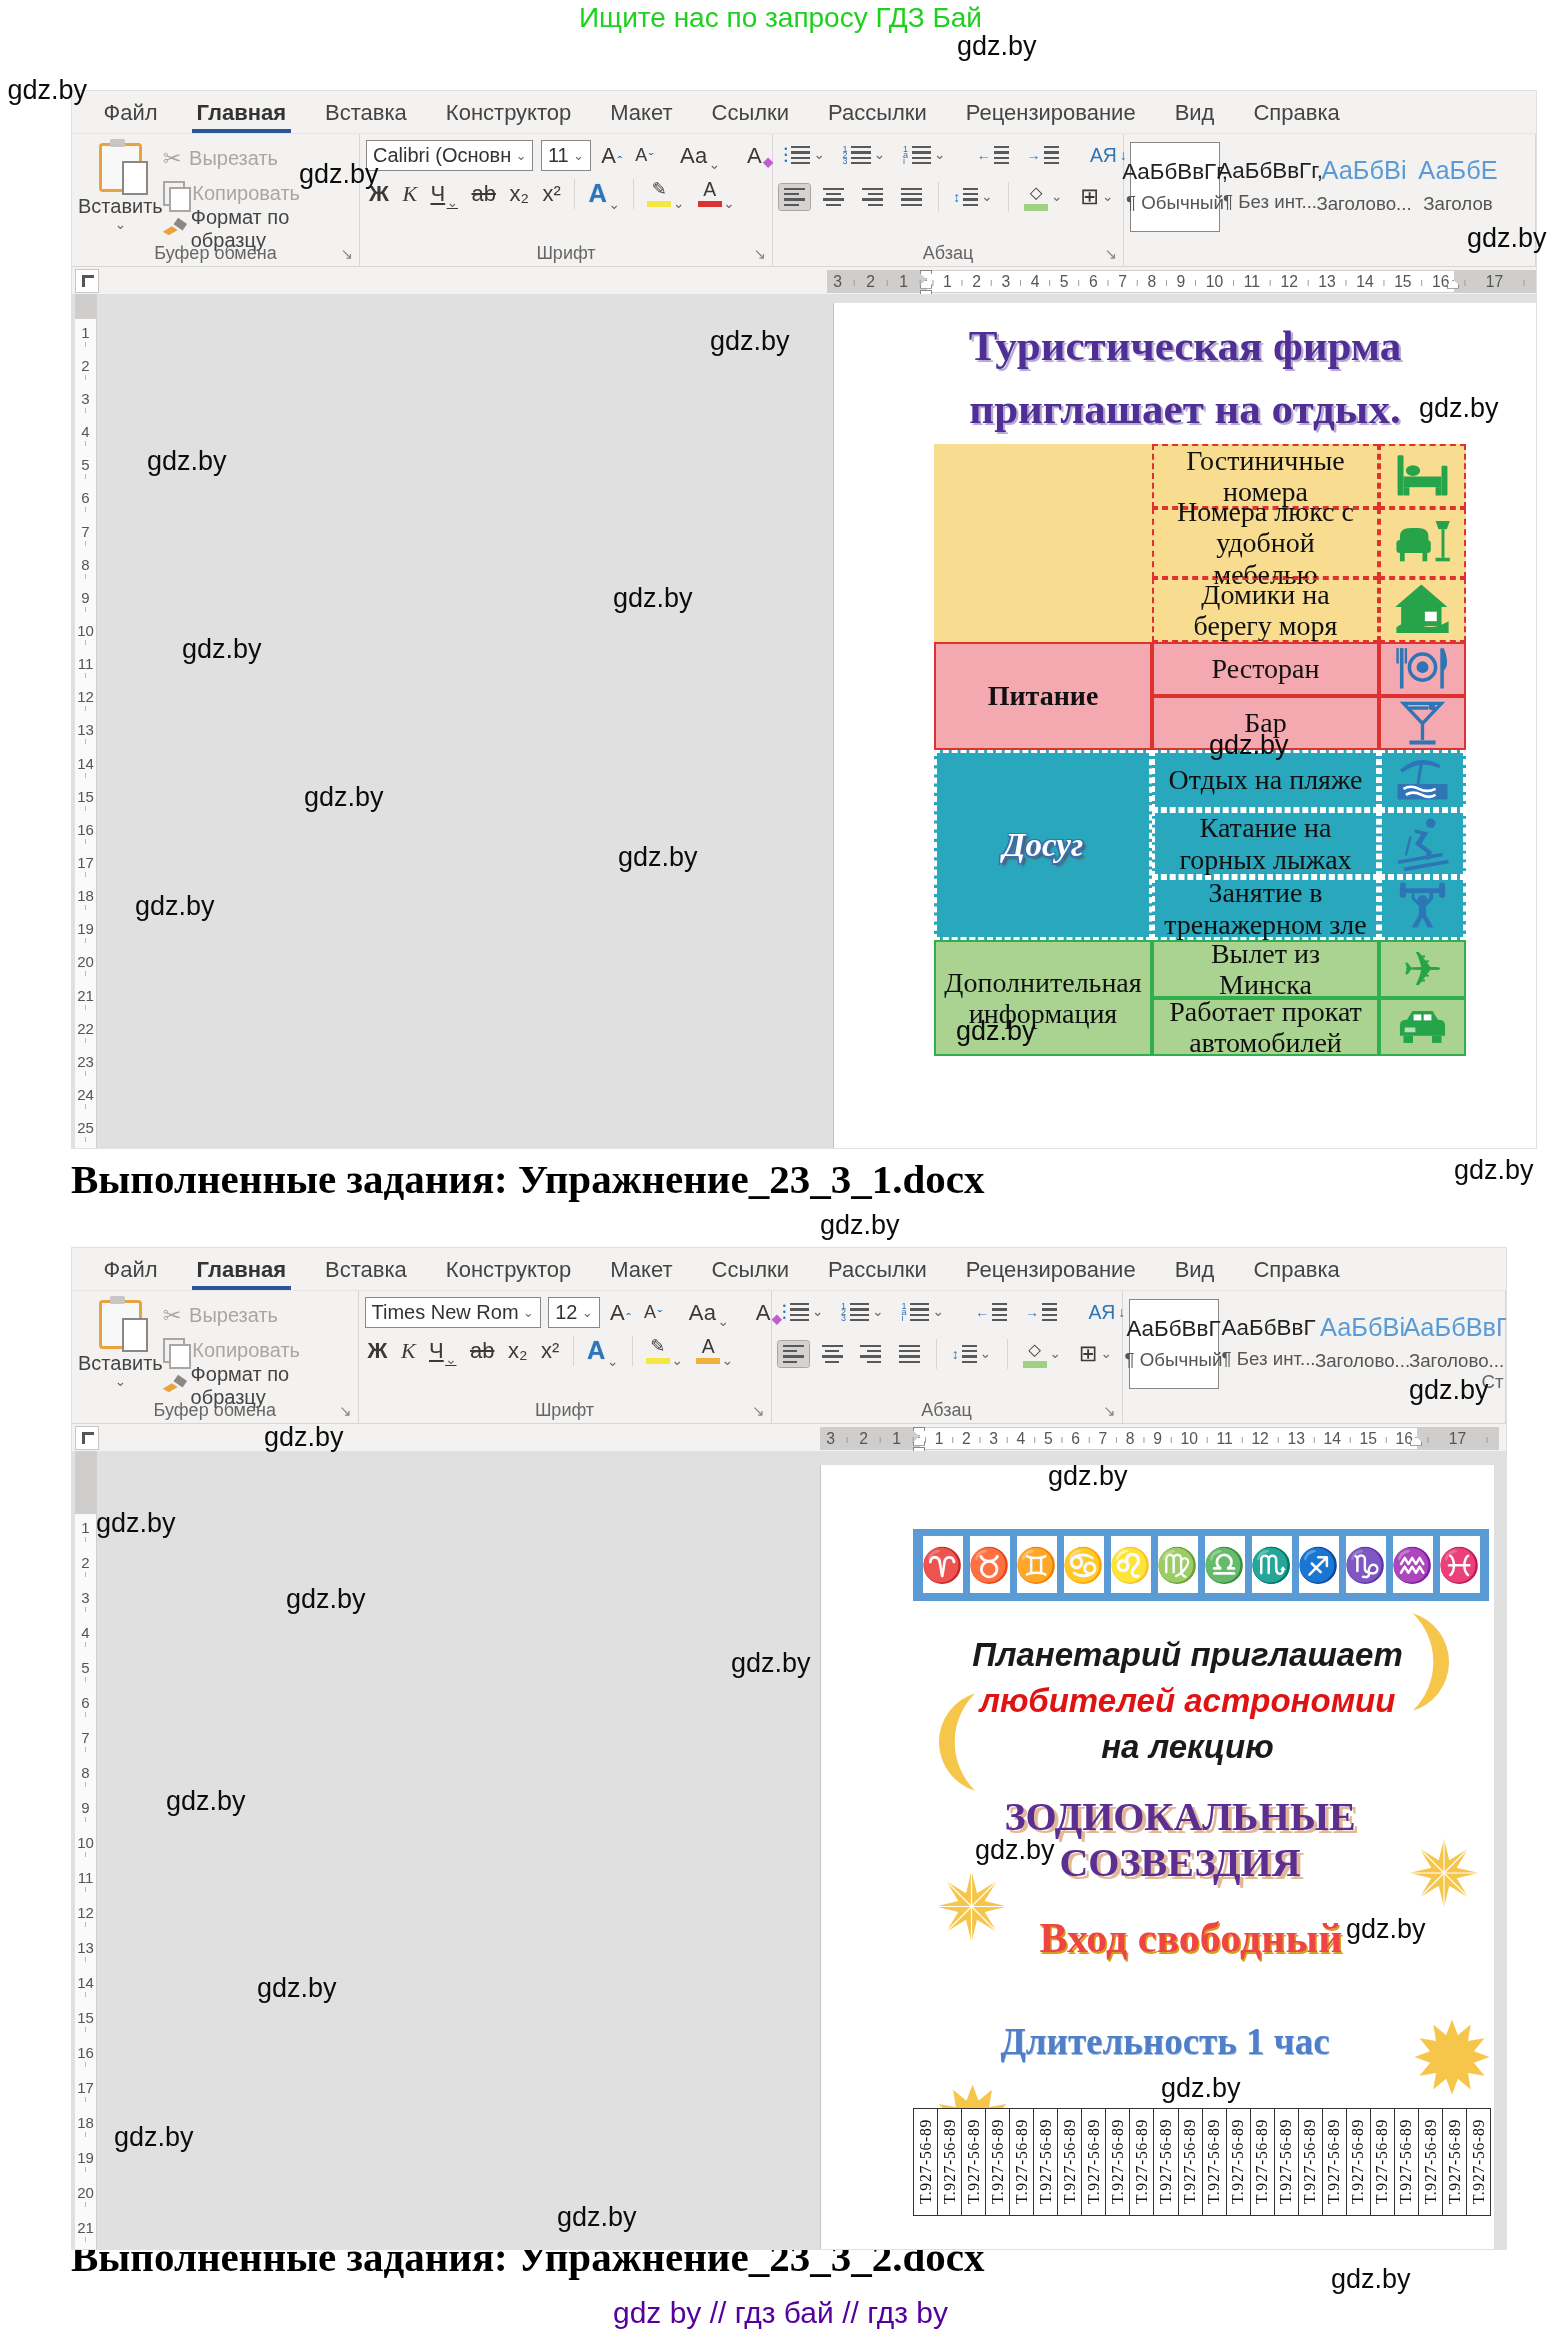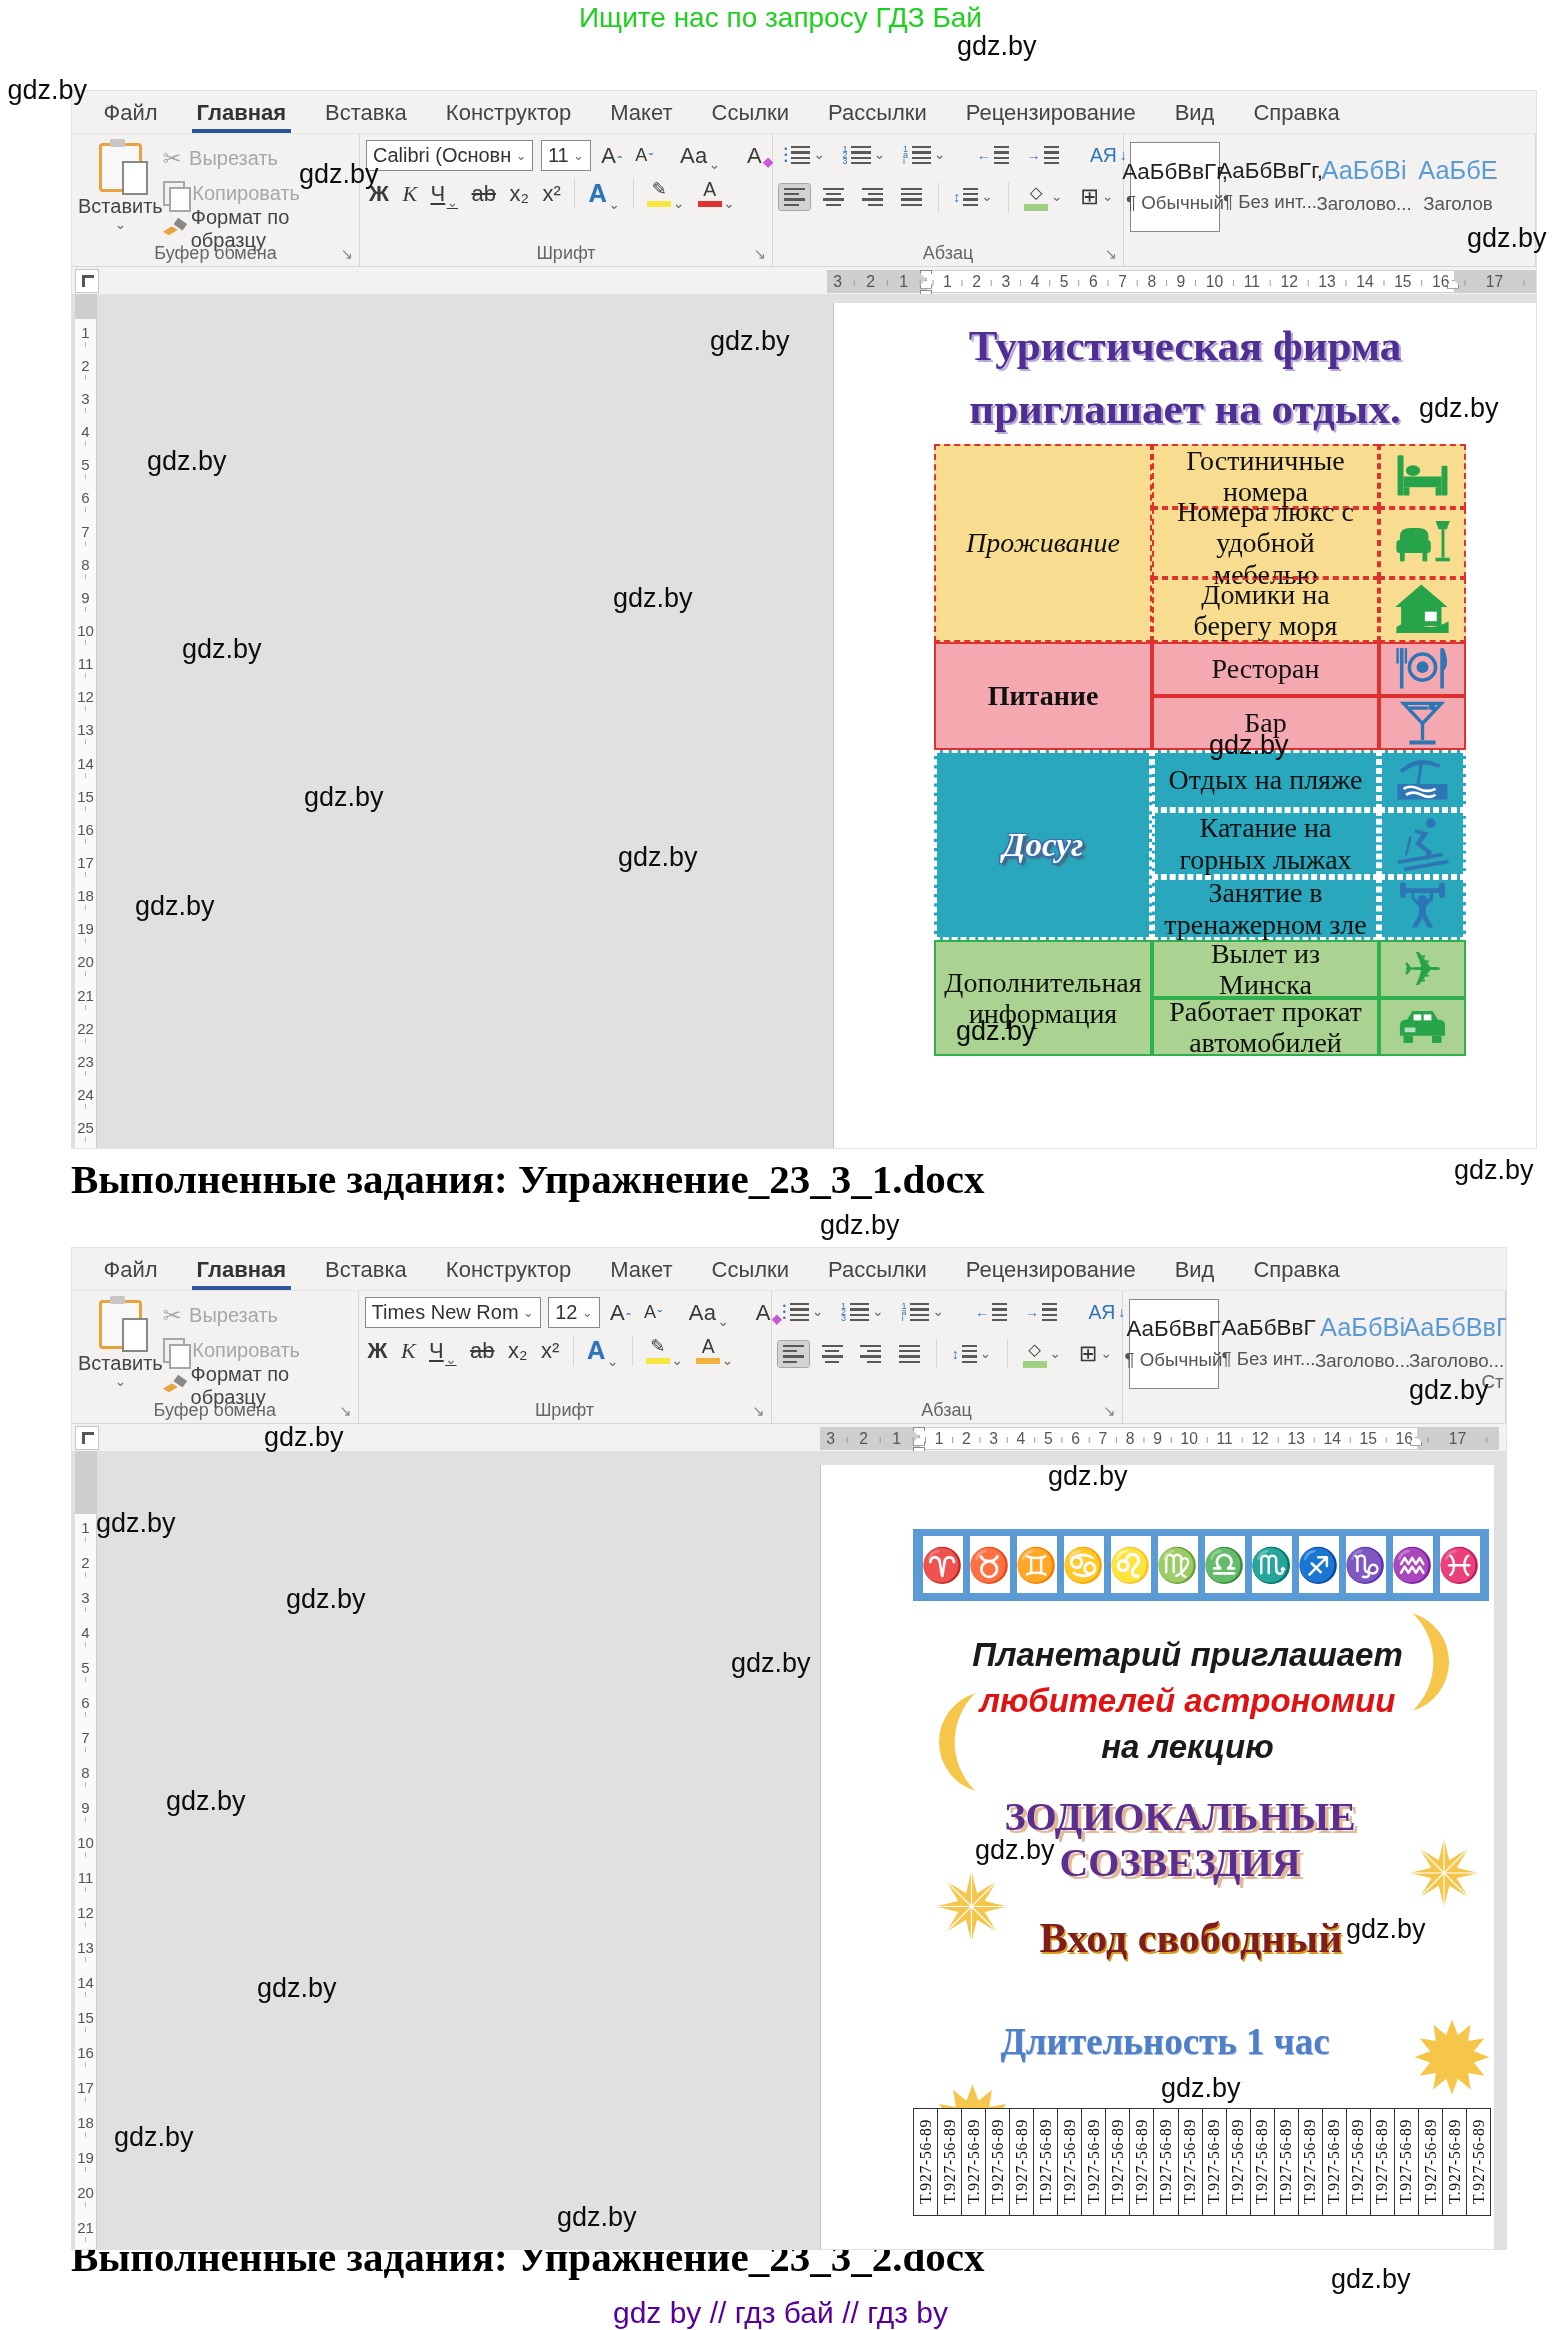--- a/index.html
+++ b/index.html
@@ -120,21 +120,21 @@
   .zband{position:absolute;display:flex;align-items:center;justify-content:space-around;padding:0 6px;box-sizing:border-box;}
   .ztile{width:40px;height:57px;background:#fff;display:flex;align-items:center;justify-content:center;
          font-size:34px;font-weight:bold;}
   .p2line{position:absolute;width:100%;text-align:center;font-style:italic;font-weight:bold;font-size:33px;color:#1a1a1a;
           padding-left:60px;box-sizing:border-box;}
   .p2line.red{color:#e11212;}
   .p2h{position:absolute;width:100%;text-align:center;font-family:"Liberation Serif","DejaVu Serif",serif;
        font-weight:bold;font-size:40px;color:#5b2e90;padding-left:45px;box-sizing:border-box;
        text-shadow:3.7px 3px 0 rgba(200,125,70,.55);}
   .entry{position:absolute;width:100%;text-align:center;font-family:"Liberation Serif","DejaVu Serif",serif;
-         font-weight:bold;font-size:42px;color:#7f1d1d;padding-left:67px;box-sizing:border-box;
+         font-weight:bold;font-size:42px;color:#ef4444;padding-left:67px;box-sizing:border-box;
          text-shadow:1.5px 1.5px 0 #d89c1a;}
   .dur{position:absolute;width:100%;text-align:center;font-family:"Liberation Serif","DejaVu Serif",serif;
        font-weight:bold;font-size:37px;color:#4f7fc9;padding-left:15px;box-sizing:border-box;text-shadow:0.7px 0.7px 0 #9db9e0;}
   .deco{position:absolute;}
   .strips{position:absolute;display:flex;border:1.5px solid #333;background:#fff;}
   .strip{flex:1;border-left:1.5px solid #333;display:flex;align-items:center;justify-content:center;}
   .strip:first-child{border-left:none;}
   .strip span{writing-mode:vertical-rl;transform:rotate(180deg);font-family:"Liberation Serif",serif;
               font-size:15.7px;color:#111;letter-spacing:0.7px;white-space:nowrap;}
 </style>
@@ -500,21 +500,20 @@
           <div class="vr-num">22</div>
           <div class="vr-num">23</div>
           <div class="vr-num">24</div>
           <div class="vr-num">25</div>
         </div>
       <div class="page" style="left:761px;top:9px;width:702px;bottom:0;">
         <div class="doc1t" style="top:18px;">Туристическая фирма</div>
         <div class="doc1t" style="top:81px;">приглашает на отдых.</div>
         <div class="tbl" id="tbl1" style="left:100px;top:141px;width:532px;">
             <div class="sect" style="grid-template-columns: 218px 227px 87px; background: rgb(248, 221, 144); grid-template-rows: 64px 70px 64px;">
-              <div class="cell cat italic" style="grid-area: 1 / 1 / span 3; border: 2.2px dashed rgb(224, 49, 49);">Проживание</div>
               <div class="cell" style="grid-area: 1 / 2; border: 2.2px dashed rgb(224, 49, 49);">Гостиничные номера</div>
               <div class="cell" style="grid-area: 1 / 3; border: 2.2px dashed rgb(224, 49, 49);">
                 <span class="tbicon" style="color: rgb(39, 163, 73);">
                   <svg viewBox="0 0 48 48">
                     <g fill="currentColor">
                       <rect x="3" y="6" width="5" height="34" rx="1"></rect>
                       <rect x="40" y="15" width="5" height="25" rx="1"></rect>
                       <rect x="8" y="24" width="32" height="9"></rect>
                       <ellipse cx="16" cy="19" rx="6" ry="4.5"></ellipse>
                       <rect x="8" y="33" width="5" height="7"></rect>

